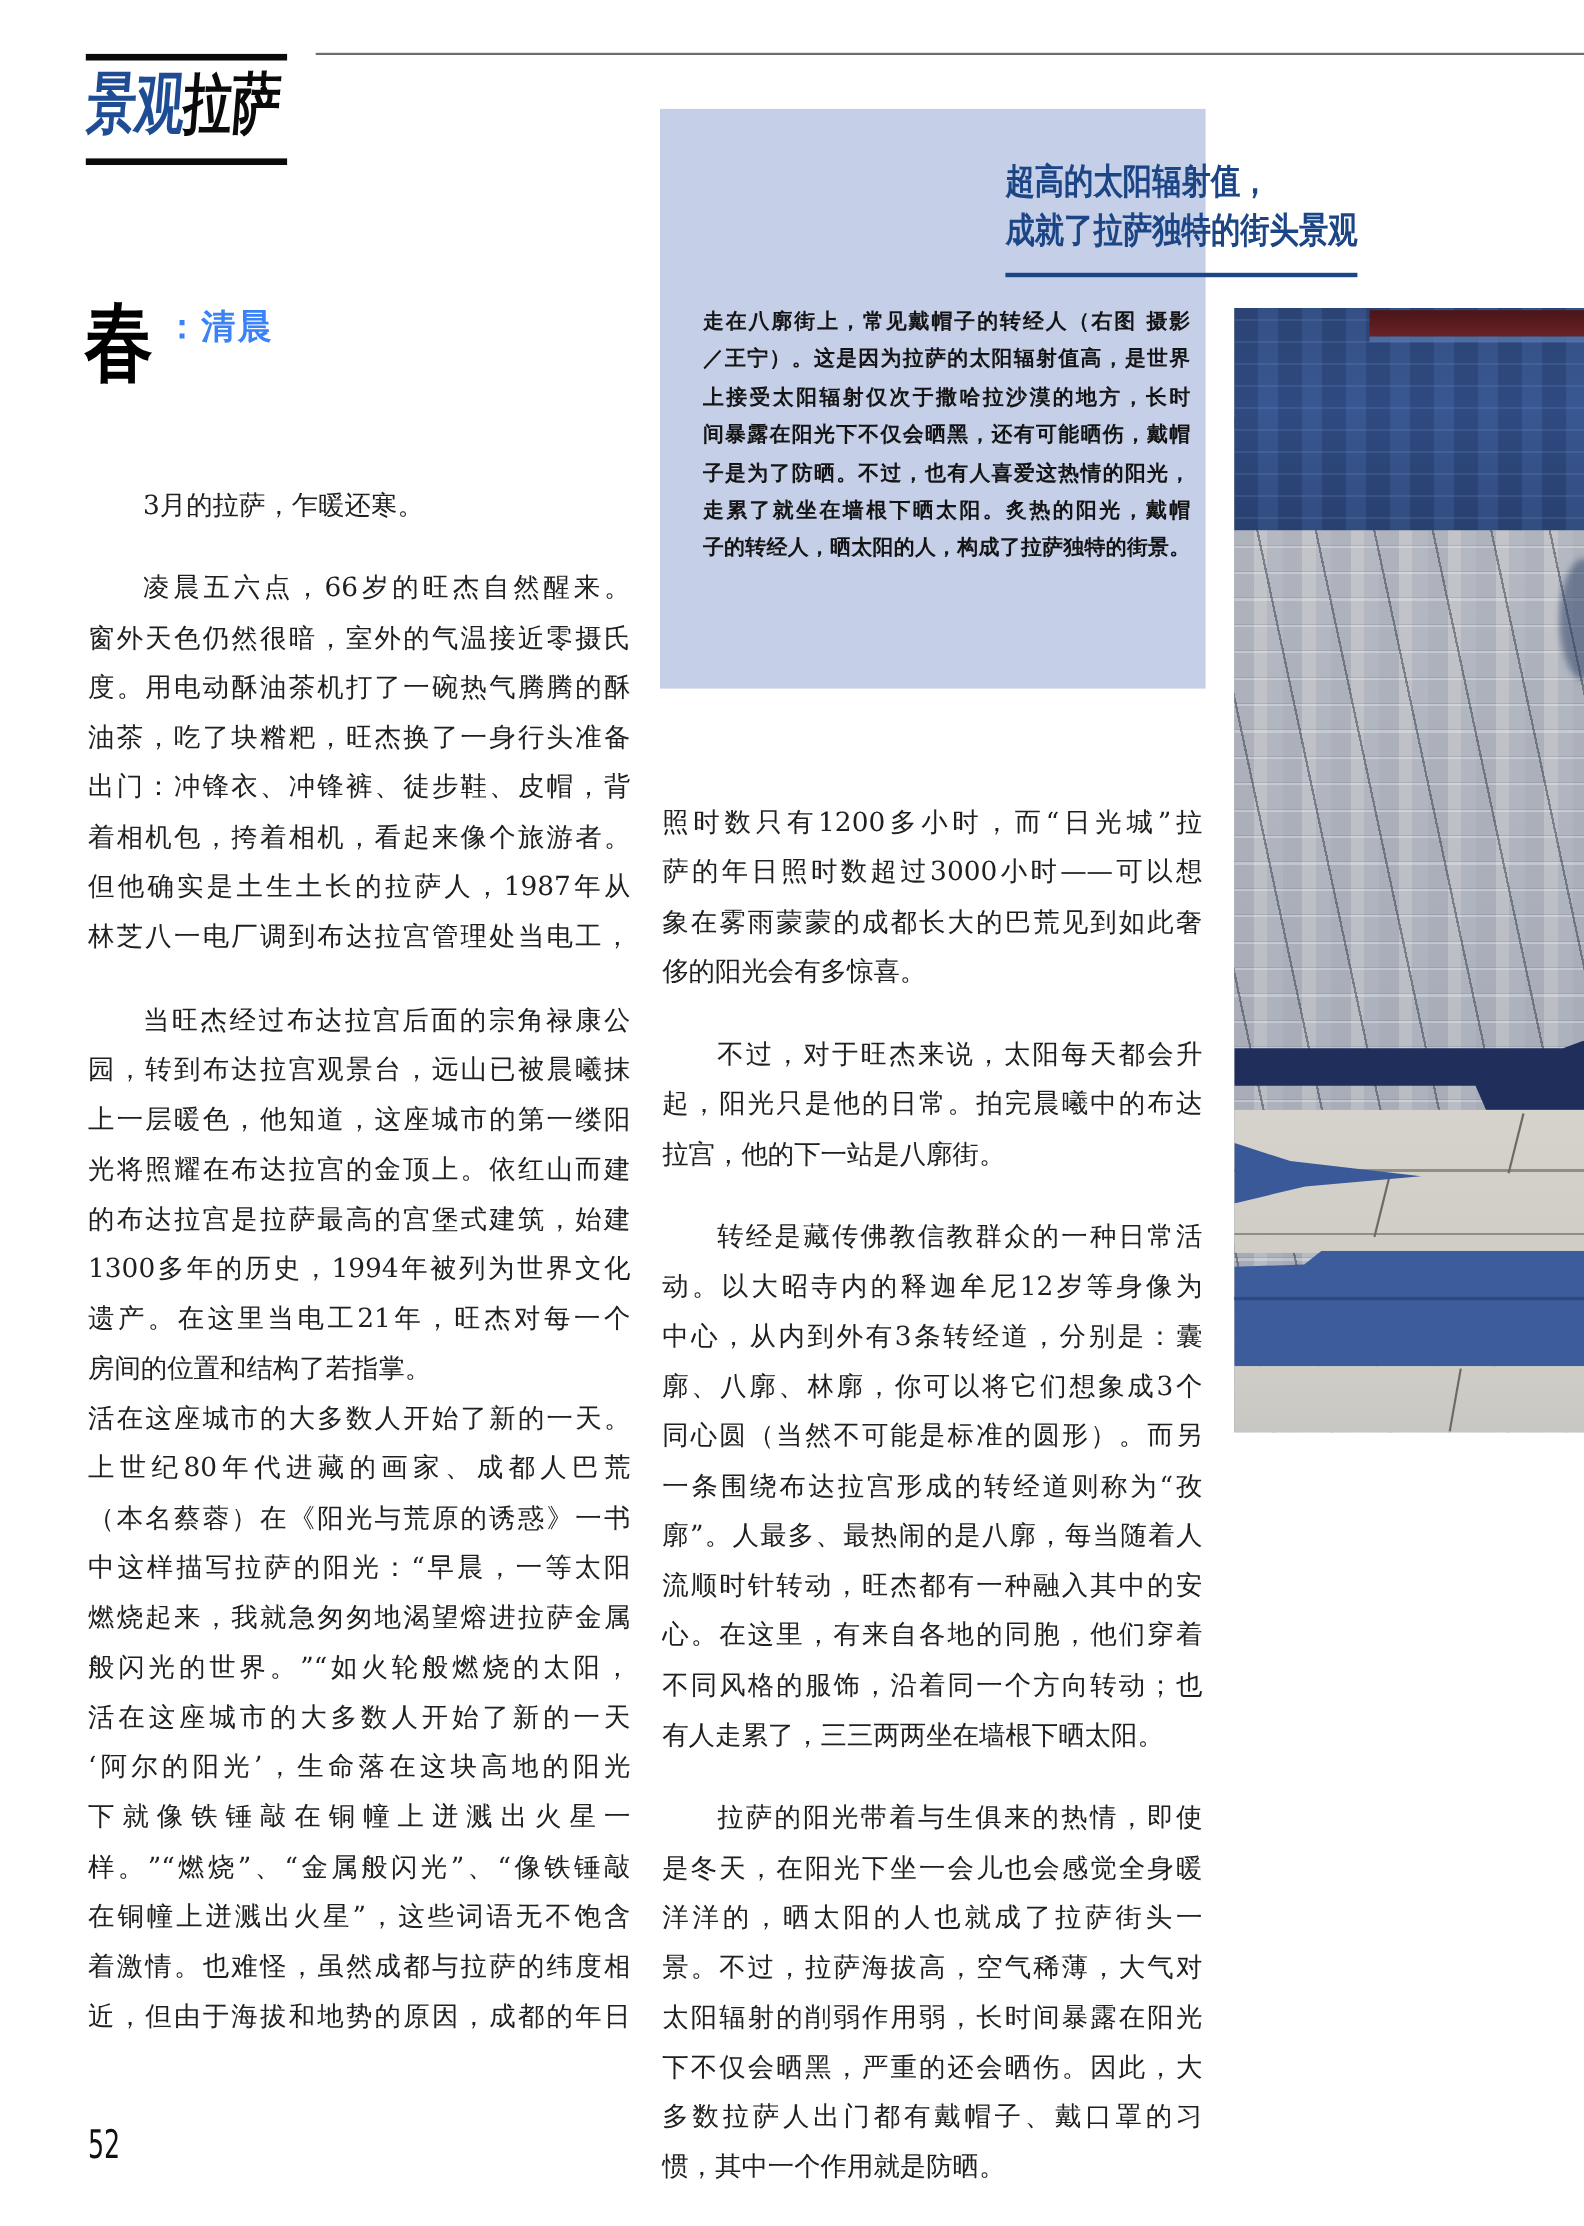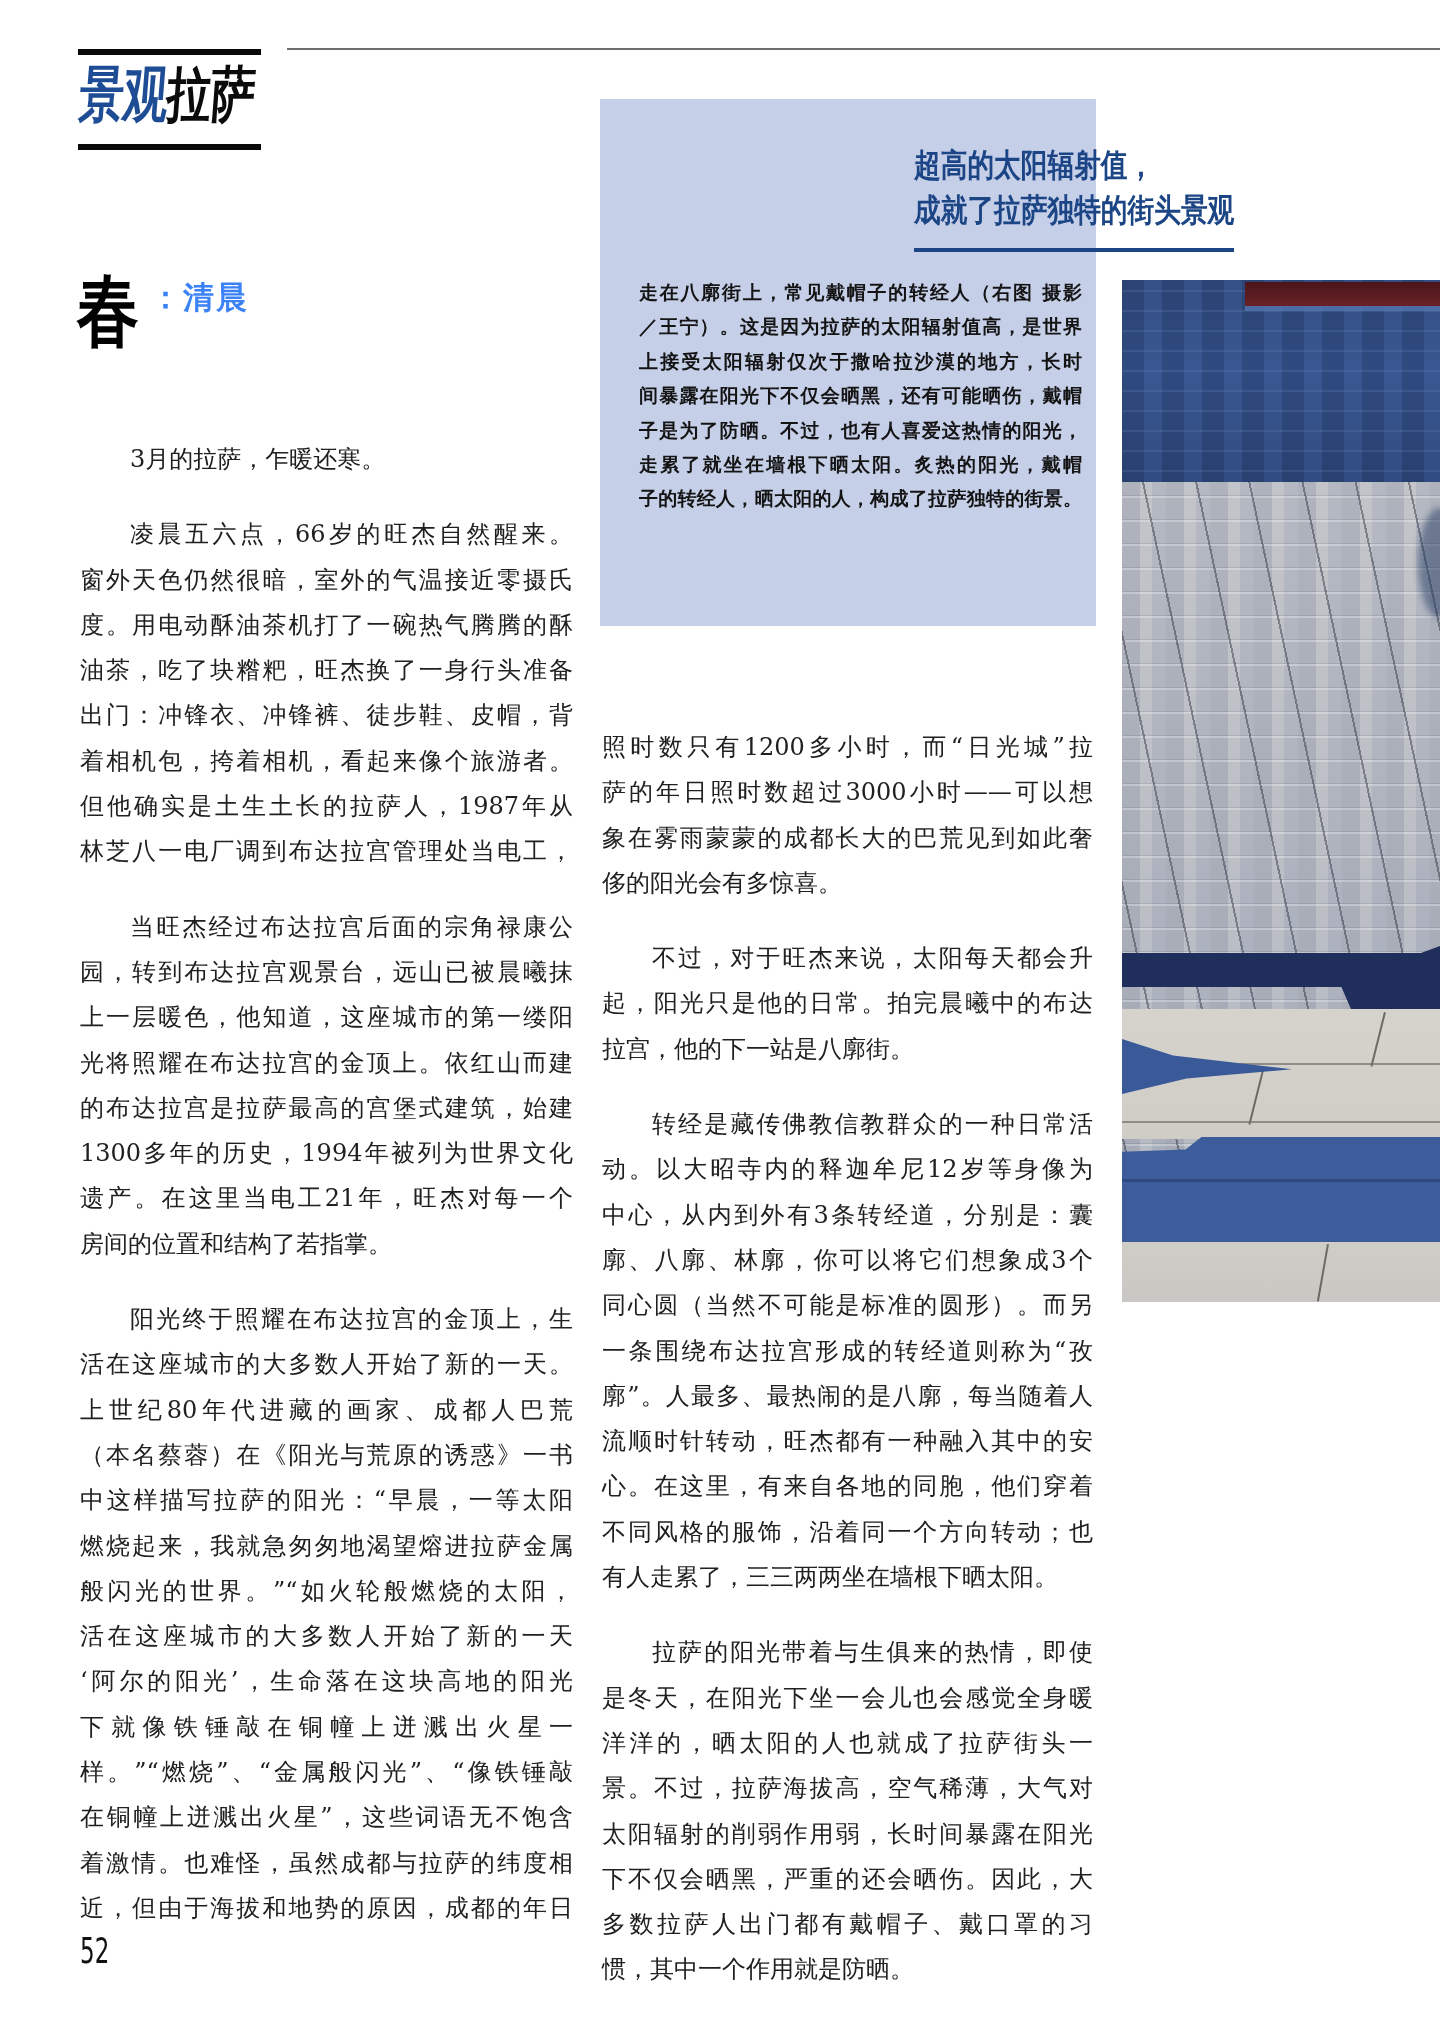--- a/index.html
+++ b/index.html
@@ -159,21 +159,20 @@
   <span class="ln">但他确实是土生土长的拉萨人，1987年从</span>
   <span class="ln">林芝八一电厂调到布达拉宫管理处当电工，</span>
   <span class="ln ind">当旺杰经过布达拉宫后面的宗角禄康公</span>
   <span class="ln">园，转到布达拉宫观景台，远山已被晨曦抹</span>
   <span class="ln">上一层暖色，他知道，这座城市的第一缕阳</span>
   <span class="ln">光将照耀在布达拉宫的金顶上。依红山而建</span>
   <span class="ln">的布达拉宫是拉萨最高的宫堡式建筑，始建</span>
   <span class="ln">1300多年的历史，1994年被列为世界文化</span>
   <span class="ln">遗产。在这里当电工21年，旺杰对每一个</span>
   <span class="ln end">房间的位置和结构了若指掌。</span>
-  <span class="ln ind">阳光终于照耀在布达拉宫的金顶上，生</span>
   <span class="ln">活在这座城市的大多数人开始了新的一天。</span>
   <span class="ln">上世纪80年代进藏的画家、成都人巴荒</span>
   <span class="ln">（本名蔡蓉）在《阳光与荒原的诱惑》一书</span>
   <span class="ln">中这样描写拉萨的阳光：“早晨，一等太阳</span>
   <span class="ln">燃烧起来，我就急匆匆地渴望熔进拉萨金属</span>
   <span class="ln">般闪光的世界。”“如火轮般燃烧的太阳，</span>
   <span class="ln">活在这座城市的大多数人开始了新的一天</span>
   <span class="ln">‘阿尔的阳光’，生命落在这块高地的阳光</span>
   <span class="ln">下就像铁锤敲在铜幢上迸溅出火星一</span>
   <span class="ln">样。”“燃烧”、“金属般闪光”、“像铁锤敲</span>

